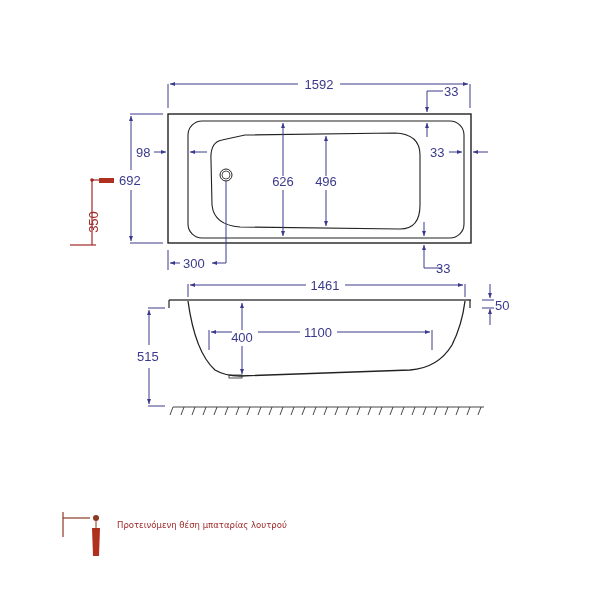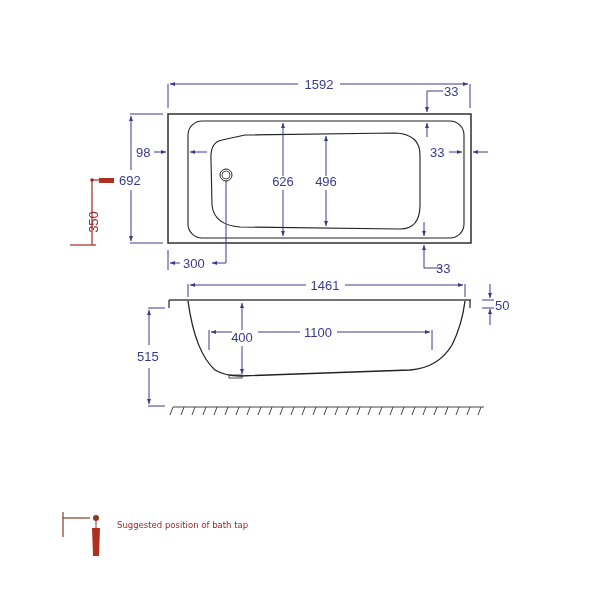--- a/index.html
+++ b/index.html
@@ -156,14 +156,14 @@
   <g>
     <line x1="63" y1="512" x2="63" y2="537" stroke="#8a3a20" stroke-width="1.2"></line>
     <line x1="63" y1="518" x2="90" y2="518" stroke="#8a3a20" stroke-width="1.2"></line>
     <circle cx="96" cy="518" r="3" fill="#8a3a20"></circle>
     <line x1="96" y1="521" x2="96" y2="528" stroke="#8a3a20" stroke-width="1"></line>
     <path d="M92,528 L100,528 L99,556 L93,556 Z" fill="#b03020"></path>
   </g>
 </svg>
 
 <div class="legend">
-  <div>Suggested position of bath tap</div>
+  <div>Προτεινόμενη θέση μπαταρίας λουτρού</div>
 </div>
 
 </body></html>

